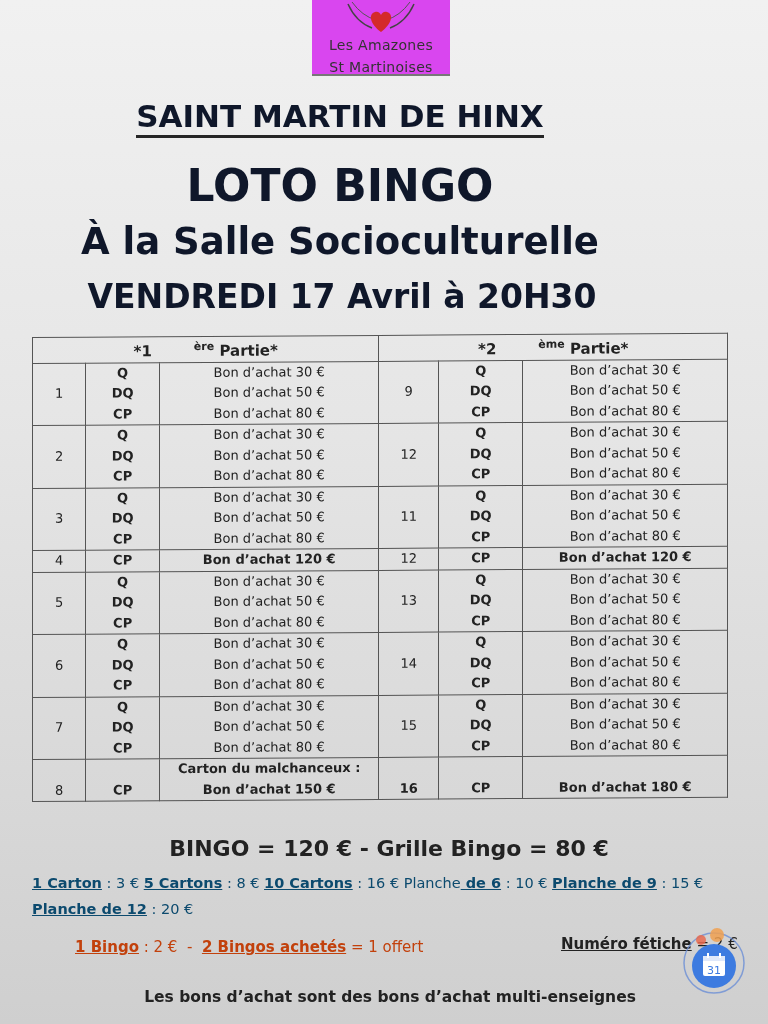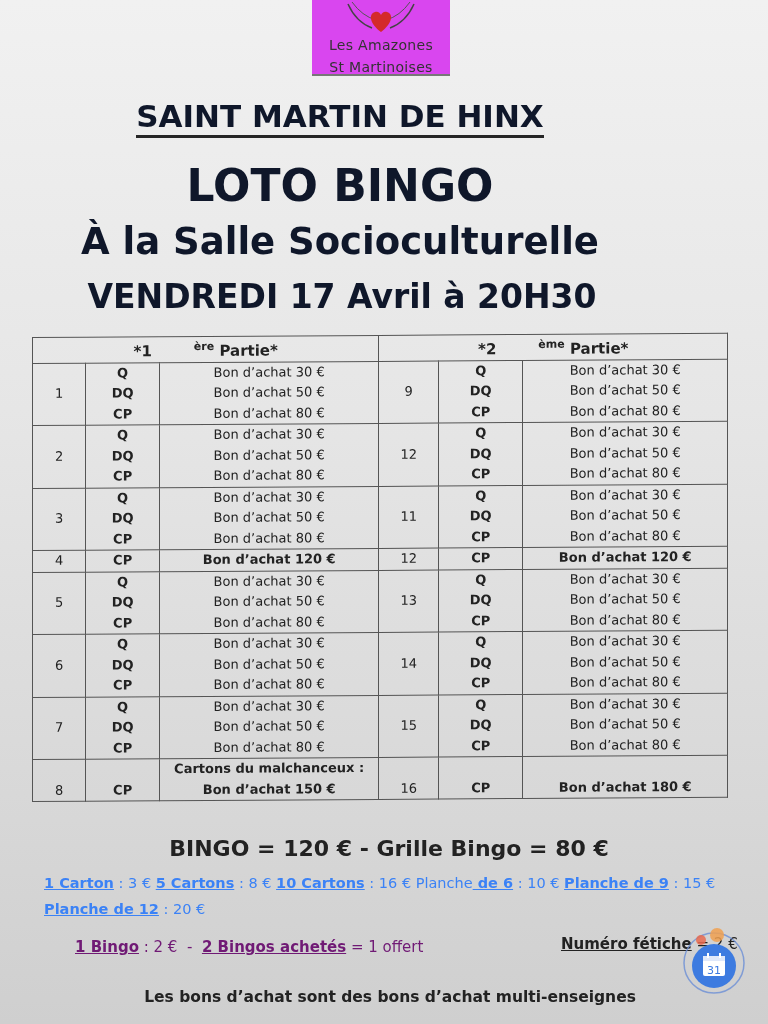--- a/index.html
+++ b/index.html
@@ -41,27 +41,27 @@
   table.grid th sup { font-size:11px;margin-left:42px; }
   .num { width:52px; } .cat { width:72px; font-weight:bold; } .prize { width:217px; }
   .num2 { width:58px; } .cat2 { width:83px; font-weight:bold; } .prize2 { width:202px; }
   .bold { font-weight:bold; }
 
   .bingo {
     position:absolute; top:836px; left:0; width:778px; text-align:center;
     font-family:"DejaVu Sans", sans-serif; font-weight:bold; font-size:22px; color:#222;
   }
   .prices {
-    position:absolute; top:870px; left:44px; width:716px;
-    font-family:"DejaVu Sans", sans-serif; font-size:14.5px; line-height:26px; color:#3b82f6;
+    position:absolute; top:870px; left:32px; width:716px;
+    font-family:"DejaVu Sans", sans-serif; font-size:14.5px; line-height:26px; color:#0c4a6e;
   }
   .u { text-decoration:underline; font-weight:bold; }
   .line3 {
     position:absolute; top:938px; left:75px;
-    font-family:"DejaVu Sans", sans-serif; font-size:15px; color:#701a75;
+    font-family:"DejaVu Sans", sans-serif; font-size:15px; color:#c2410c;
   }
   .fetiche {
     position:absolute; top:935px; left:545px;
     font-family:"DejaVu Sans", sans-serif; font-size:15px; color:#222;margin-left:16px;
   }
   .footer {
     position:absolute; top:988px; left:0; width:780px; text-align:center;
     font-family:"DejaVu Sans", sans-serif; font-size:15.5px; font-weight:bold; color:#222;
   }
   .cal-widget {
@@ -257,24 +257,24 @@
           <div>Bon d’achat 50 €</div>
           <div>Bon d’achat 80 €</div>
         </td>
       </tr>
       <tr>
         <td class="num" style="vertical-align: bottom;">8</td>
         <td class="cat" style="vertical-align: bottom;">
           <div>CP</div>
         </td>
         <td class="prize bold" style="vertical-align: bottom;">
-          <div style="font-weight: bold;">Cartons du malchanceux :</div>
+          <div style="font-weight: bold;">Carton du malchanceux :</div>
           <div style="font-weight: bold;">Bon d’achat 150 €</div>
         </td>
-        <td class="num2" style="vertical-align: bottom;">16</td>
+        <td class="num2" style="vertical-align: bottom; font-weight: bold;">16</td>
         <td class="cat2" style="vertical-align: bottom;">
           <div>CP</div>
         </td>
         <td class="prize2 bold" style="vertical-align: bottom;">
           <div>Bon d’achat 180 €</div>
         </td>
       </tr>
     </tbody>
 </table>
 

